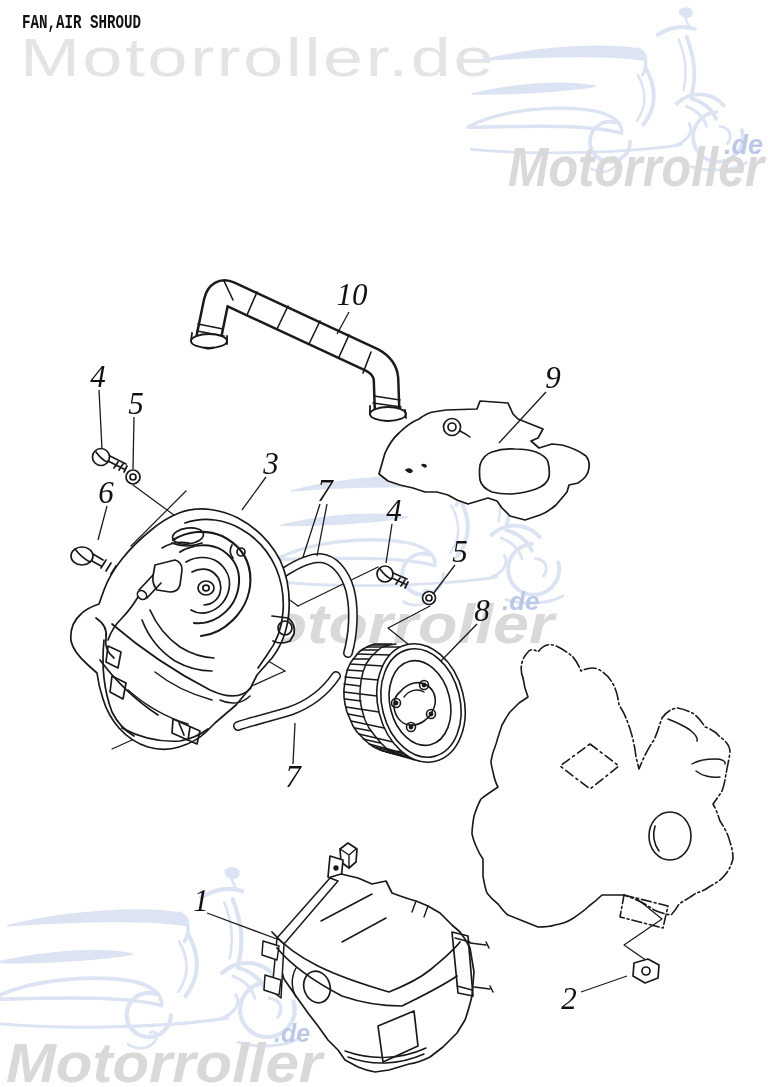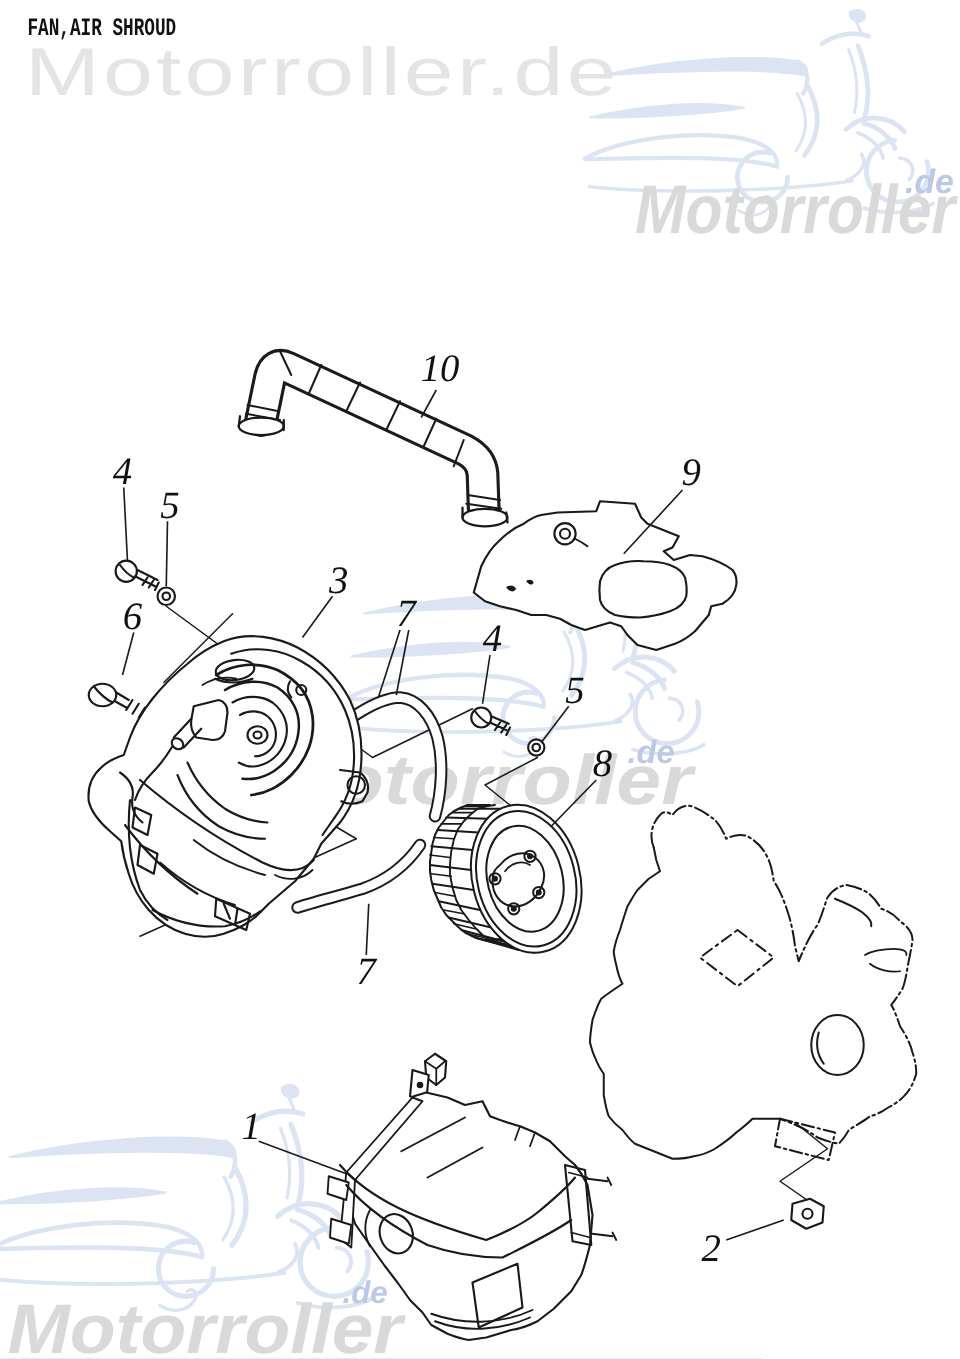--- a/index.html
+++ b/index.html
@@ -1,16 +1,16 @@
 <!DOCTYPE html>
 <html><head>
 <meta charset="utf-8">
 <style>
 html,body{margin:0;padding:0;background:#fff;}
-.wrap{width:768px;height:1087px;overflow:hidden;position:relative;background:#7dd3fc;}
+.wrap{width:768px;height:1087px;overflow:hidden;position:relative;background:#fef9c3;}
 text{font-family:"Liberation Sans",sans-serif;}
 .wm1{fill:#e4e4e4;font-size:54px;letter-spacing:2px;}
 .wmi{fill:#d9d9d9;font-style:italic;font-weight:bold;}
 .wmde{fill:#bcc9e6;font-style:italic;font-weight:bold;}
 .lbl{font-family:"Liberation Serif",serif;font-style:italic;font-size:31px;fill:#111;}
 .hdr{font-family:"Liberation Mono",monospace;font-weight:bold;font-size:20px;fill:#111;}
 </style>
 </head>
 <body>
 <div class="wrap">

